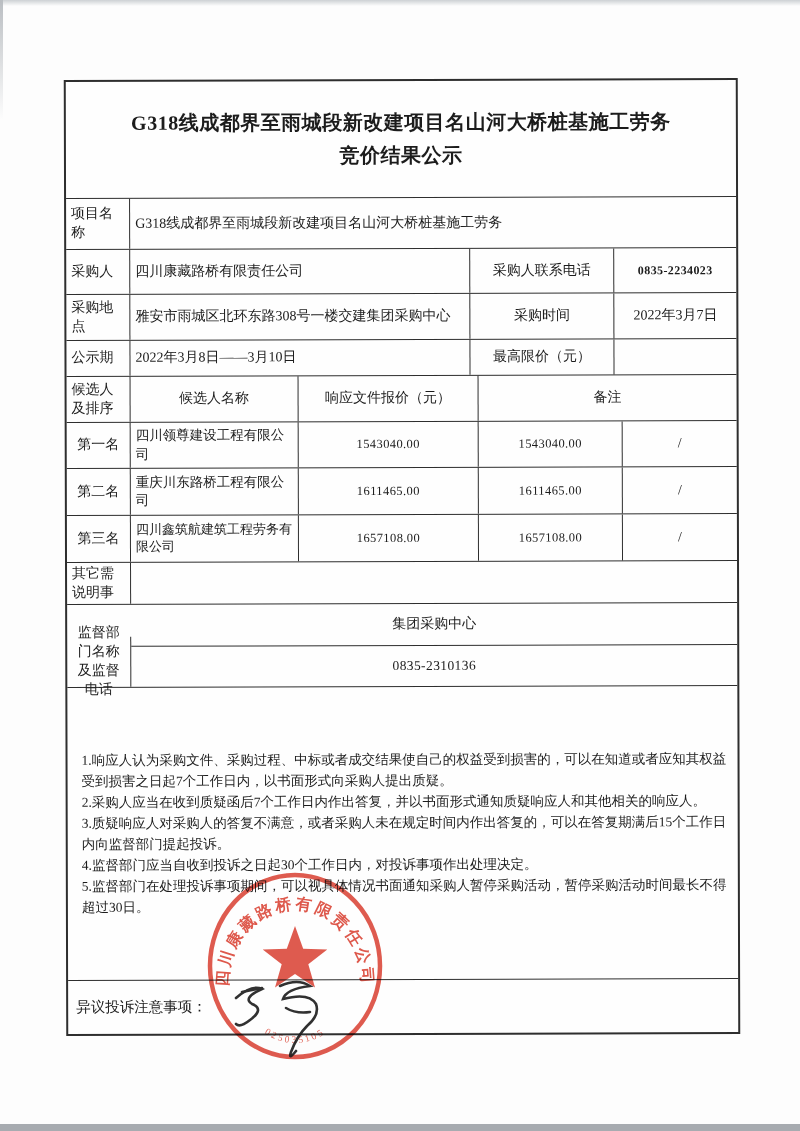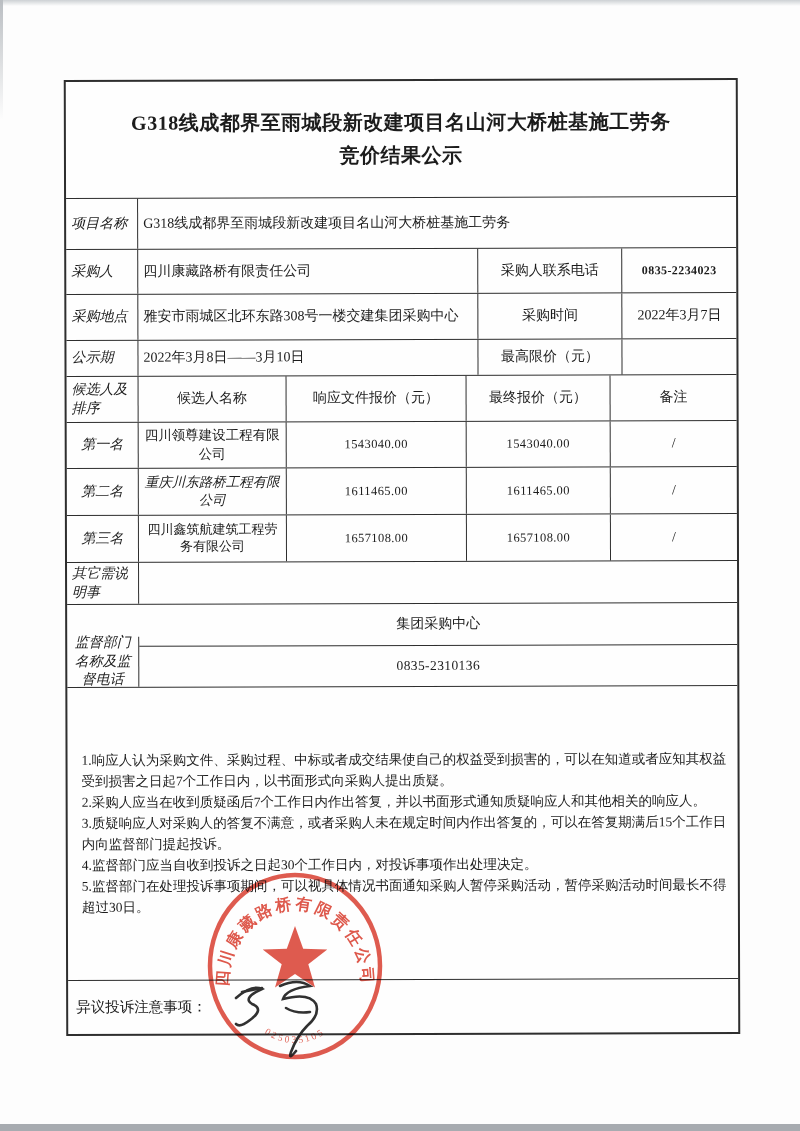--- a/index.html
+++ b/index.html
@@ -16,28 +16,28 @@
     background:linear-gradient(#babec2,rgba(255,255,255,0));}
 
   .sheet{position:absolute;left:65px;top:79px;width:670px;
     border:2px solid #2e2e2e;background:#fefefe;transform:rotate(-0.15deg);}
   .row{display:flex;border-bottom:1.6px solid #2e2e2e;box-sizing:border-box;}
   .row:last-child{border-bottom:none;}
   .cell{box-sizing:border-box;border-right:1.6px solid #2e2e2e;
     display:flex;align-items:center;font-size:14px;line-height:1.35;
     padding:2px 5px;word-break:break-all;}
   .cell.last{border-right:none;}
-  .c1{width:72px;flex:none;font-style:italic;}
-  .c2{width:148px;flex:none;}
+  .c1{width:64px;flex:none;}
+  .c2{width:168px;flex:none;}
   .c3{width:180px;flex:none;}
   .c4{width:144px;flex:none;}
   .c5{flex:1;}
   .c23{width:340px;flex:none;}
   .rest{flex:1;}
-  .center{justify-content:center;text-align:center;}
+  .center{justify-content:center;}
   .num{font-size:12.5px;letter-spacing:.4px;}
 
   .title-row{height:116px;display:flex;align-items:center;justify-content:center;
     border-bottom:1.6px solid #2e2e2e;}
   .title-inner{text-align:center;font-weight:bold;font-size:20px;line-height:33px;letter-spacing:.5px;}
 
   .h-projname{height:51px;}
   .h-purchaser{height:45px;}
   .h-location{height:46px;}
   .h-publicity{height:36px;}
@@ -104,35 +104,34 @@
   <div class="row h-publicity">
     <div class="cell c1">公示期</div>
     <div class="cell c23">2022年3月8日——3月10日</div>
     <div class="cell c4 center">最高限价（元）</div>
   </div>
 
   <div class="row h-chead">
     <div class="cell c1">候选人及排序</div>
     <div class="cell c2 center">候选人名称</div>
     <div class="cell c3 center">响应文件报价（元）</div>
-    <div class="cell c4 center">最终报价（元）</div>
     <div class="cell c5 last center">备注</div>
   </div>
 
   <div class="row h-cand1">
     <div class="cell c1 center">第一名</div>
     <div class="cell c2 center" style="font-size:13.5px;">四川领尊建设工程有限公司</div>
     <div class="cell c3 center num">1543040.00</div>
     <div class="cell c4 center num">1543040.00</div>
     <div class="cell c5 last center">/</div>
   </div>
 
   <div class="row h-cand2">
     <div class="cell c1 center">第二名</div>
-    <div class="cell c2 center" style="font-size:13.5px;font-style:italic;">重庆川东路桥工程有限公司</div>
+    <div class="cell c2 center" style="font-size:13.5px;">重庆川东路桥工程有限公司</div>
     <div class="cell c3 center num">1611465.00</div>
     <div class="cell c4 center num">1611465.00</div>
     <div class="cell c5 last center">/</div>
   </div>
 
   <div class="row h-cand3">
     <div class="cell c1 center">第三名</div>
     <div class="cell c2 center" style="font-size:13px;line-height:1.3;">四川鑫筑航建筑工程劳务有限公司</div>
     <div class="cell c3 center num">1657108.00</div>
     <div class="cell c4 center num">1657108.00</div>

